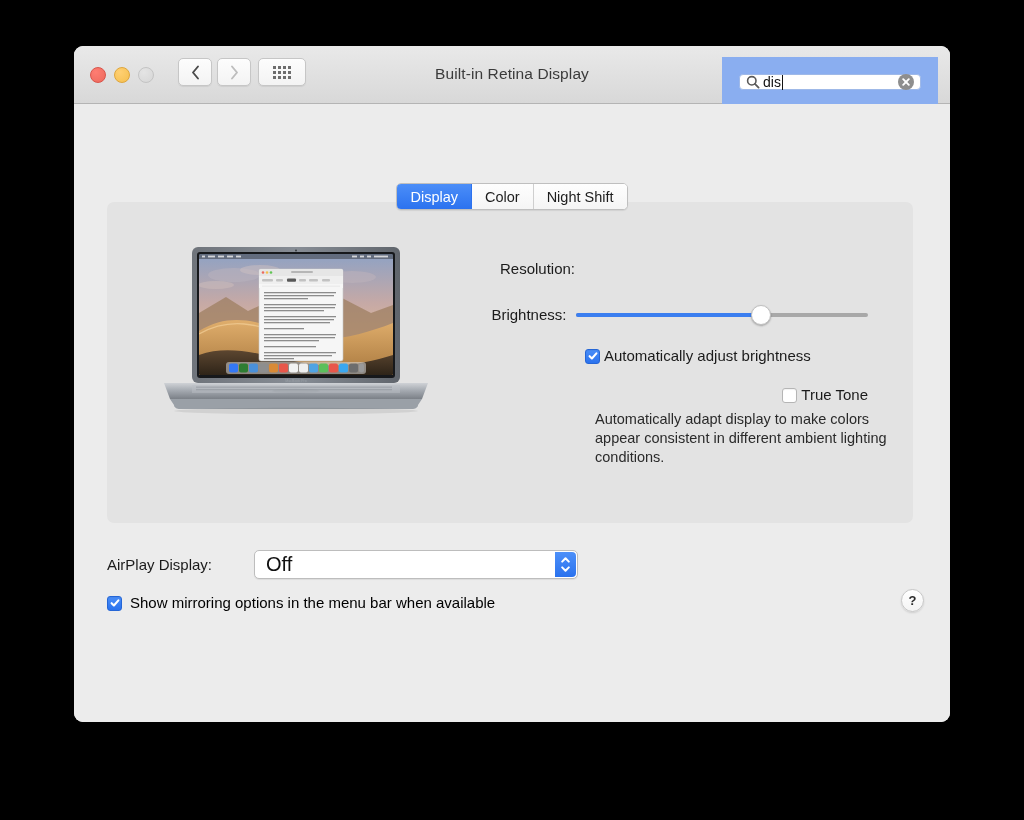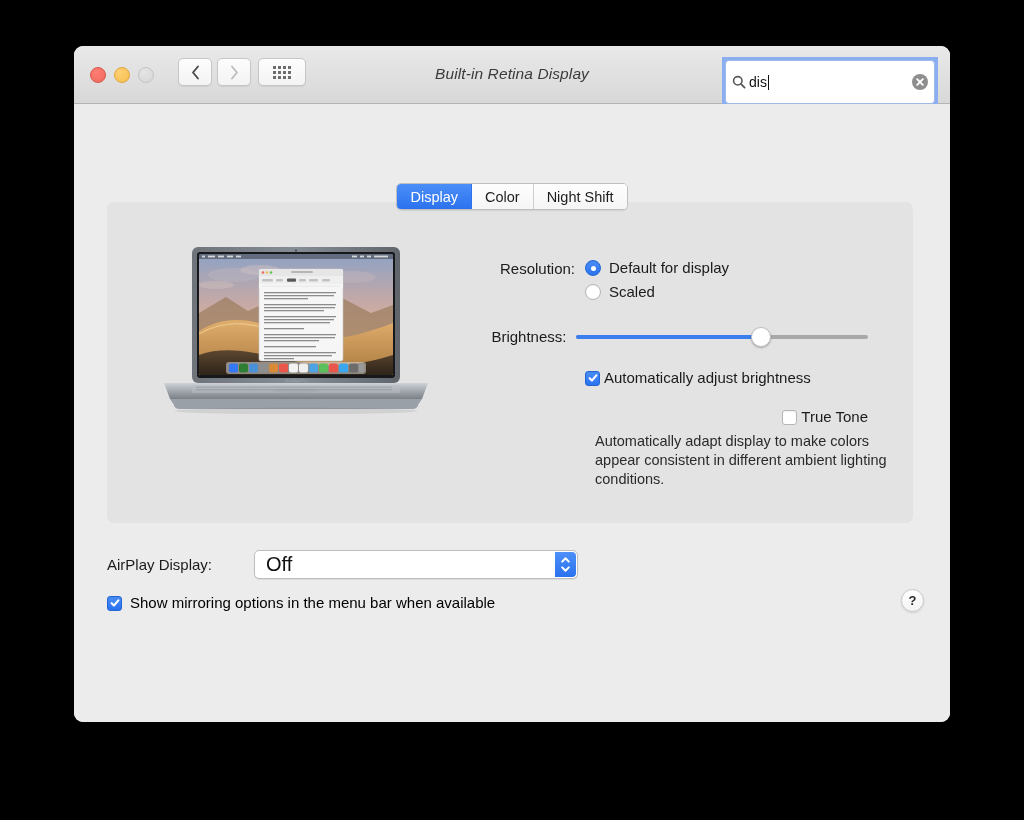--- a/index.html
+++ b/index.html
@@ -89,32 +89,31 @@
   .dot-grid i { width: 3px; height: 3px; background: #6d6d6d; display: block; }
 
   #window-title {
     position: absolute;
     left: 0; right: 0; top: 19px;
     text-align: center;
     font-size: 15.5px;
     color: #3b3b3b;
     letter-spacing: .1px;
     pointer-events: none;
-    font-style: italic;
   }
 
   .search-wrap {
     position: absolute;
     right: 12px;
     top: 11px;
     width: 216px;
     height: 50px;
     border-radius: 0;
     background: #8aaef0;
-    padding: 3px;
+    padding: 17px;
     box-sizing: border-box;
   }
   .search-field {
     width: 100%; height: 100%;
     background: #ffffff;
     border: .5px solid #9fb9e8;
     border-radius: 4px;
     box-sizing: border-box;
     display: flex;
     align-items: center;
@@ -597,30 +596,20 @@
         <rect x="40" y="150" width="196" height="1.3"></rect>
       </g>
       <text x="140" y="142.5" font-size="3.6" fill="#9aa0a7" text-anchor="middle" font-family="Liberation Sans, sans-serif">MacBook Pro</text>
       <ellipse cx="140" cy="172" rx="122" ry="3.2" fill="#000" opacity=".08"></ellipse>
     </svg>
 
     <div id="controls">
 
       <div class="row">
         <div class="row-label">Resolution:</div>
-        <div class="radio-col">
-          <div class="radio-line">
-            <span class="radio on"></span>
-            <span class="ctl-label">Default for display</span>
-          </div>
-          <div class="radio-line">
-            <span class="radio"></span>
-            <span class="ctl-label">Scaled</span>
-          </div>
-        </div>
       </div>
 
       <div class="row" id="brightness-row">
         <div class="row-label">Brightness:</div>
         <div class="slider">
           <div class="slider-track"></div>
           <div class="slider-fill" id="slider-fill" style="width: 63%;"></div>
           <div class="slider-knob" id="slider-knob" style="left: 63%;"></div>
         </div>
       </div>

